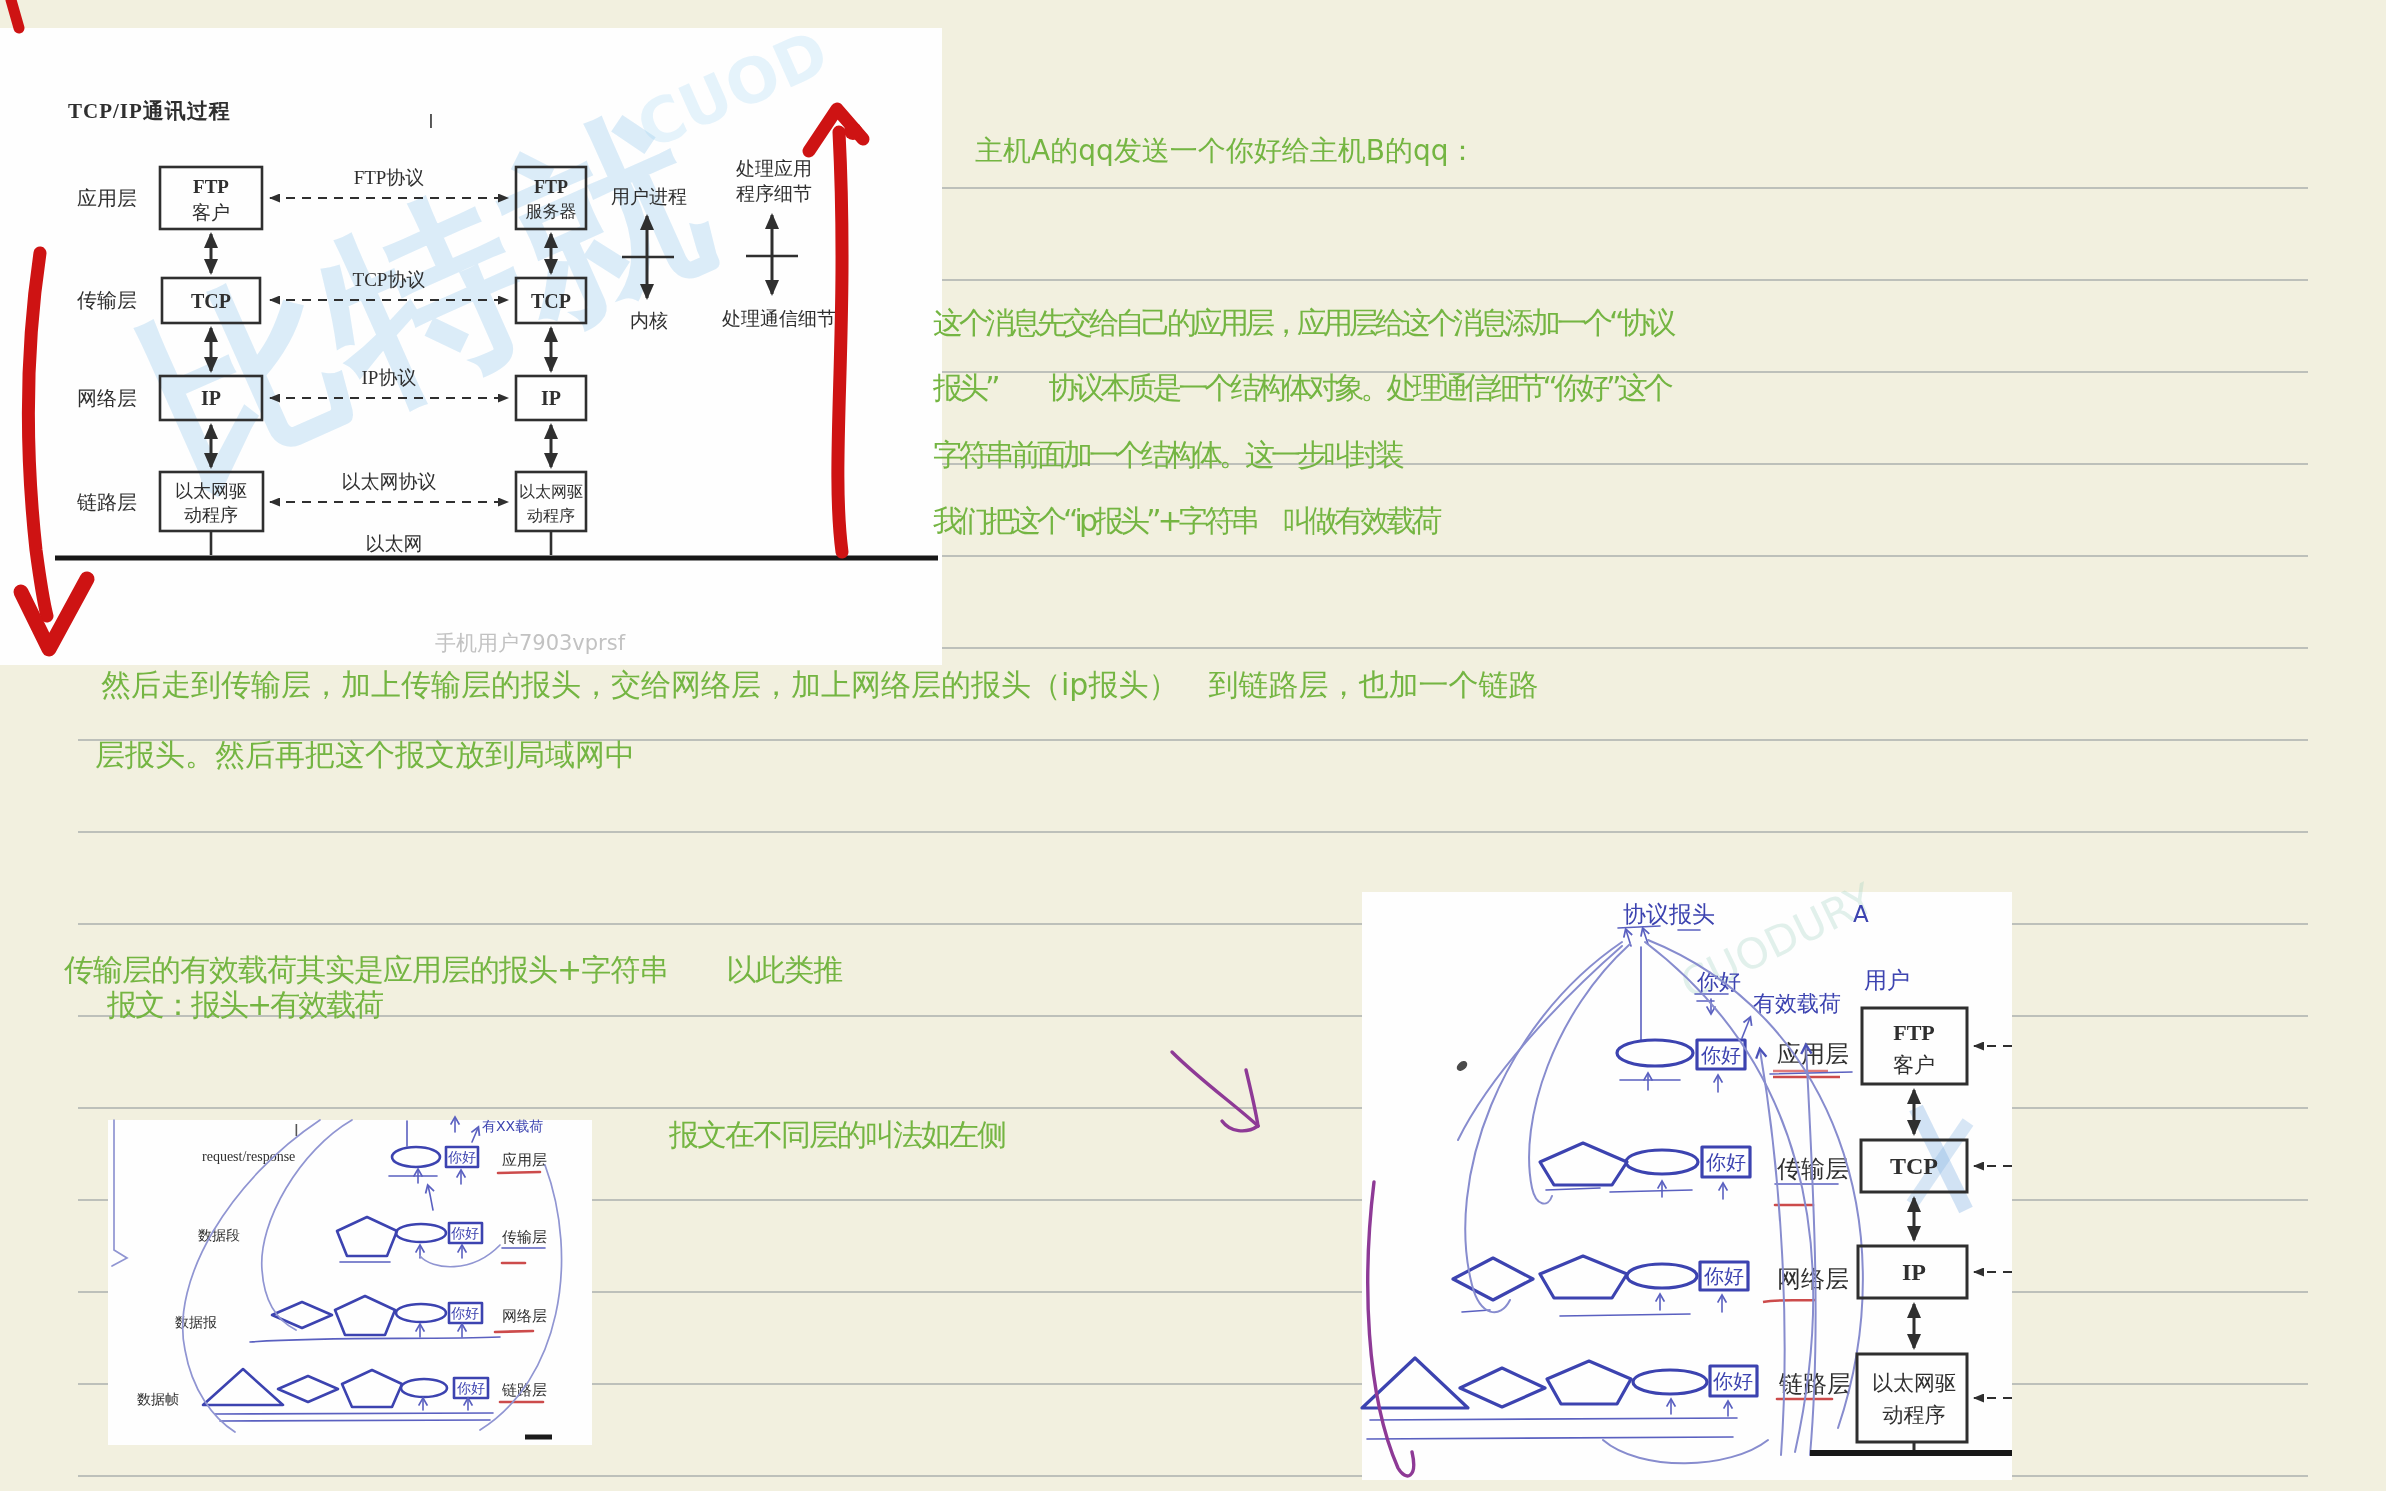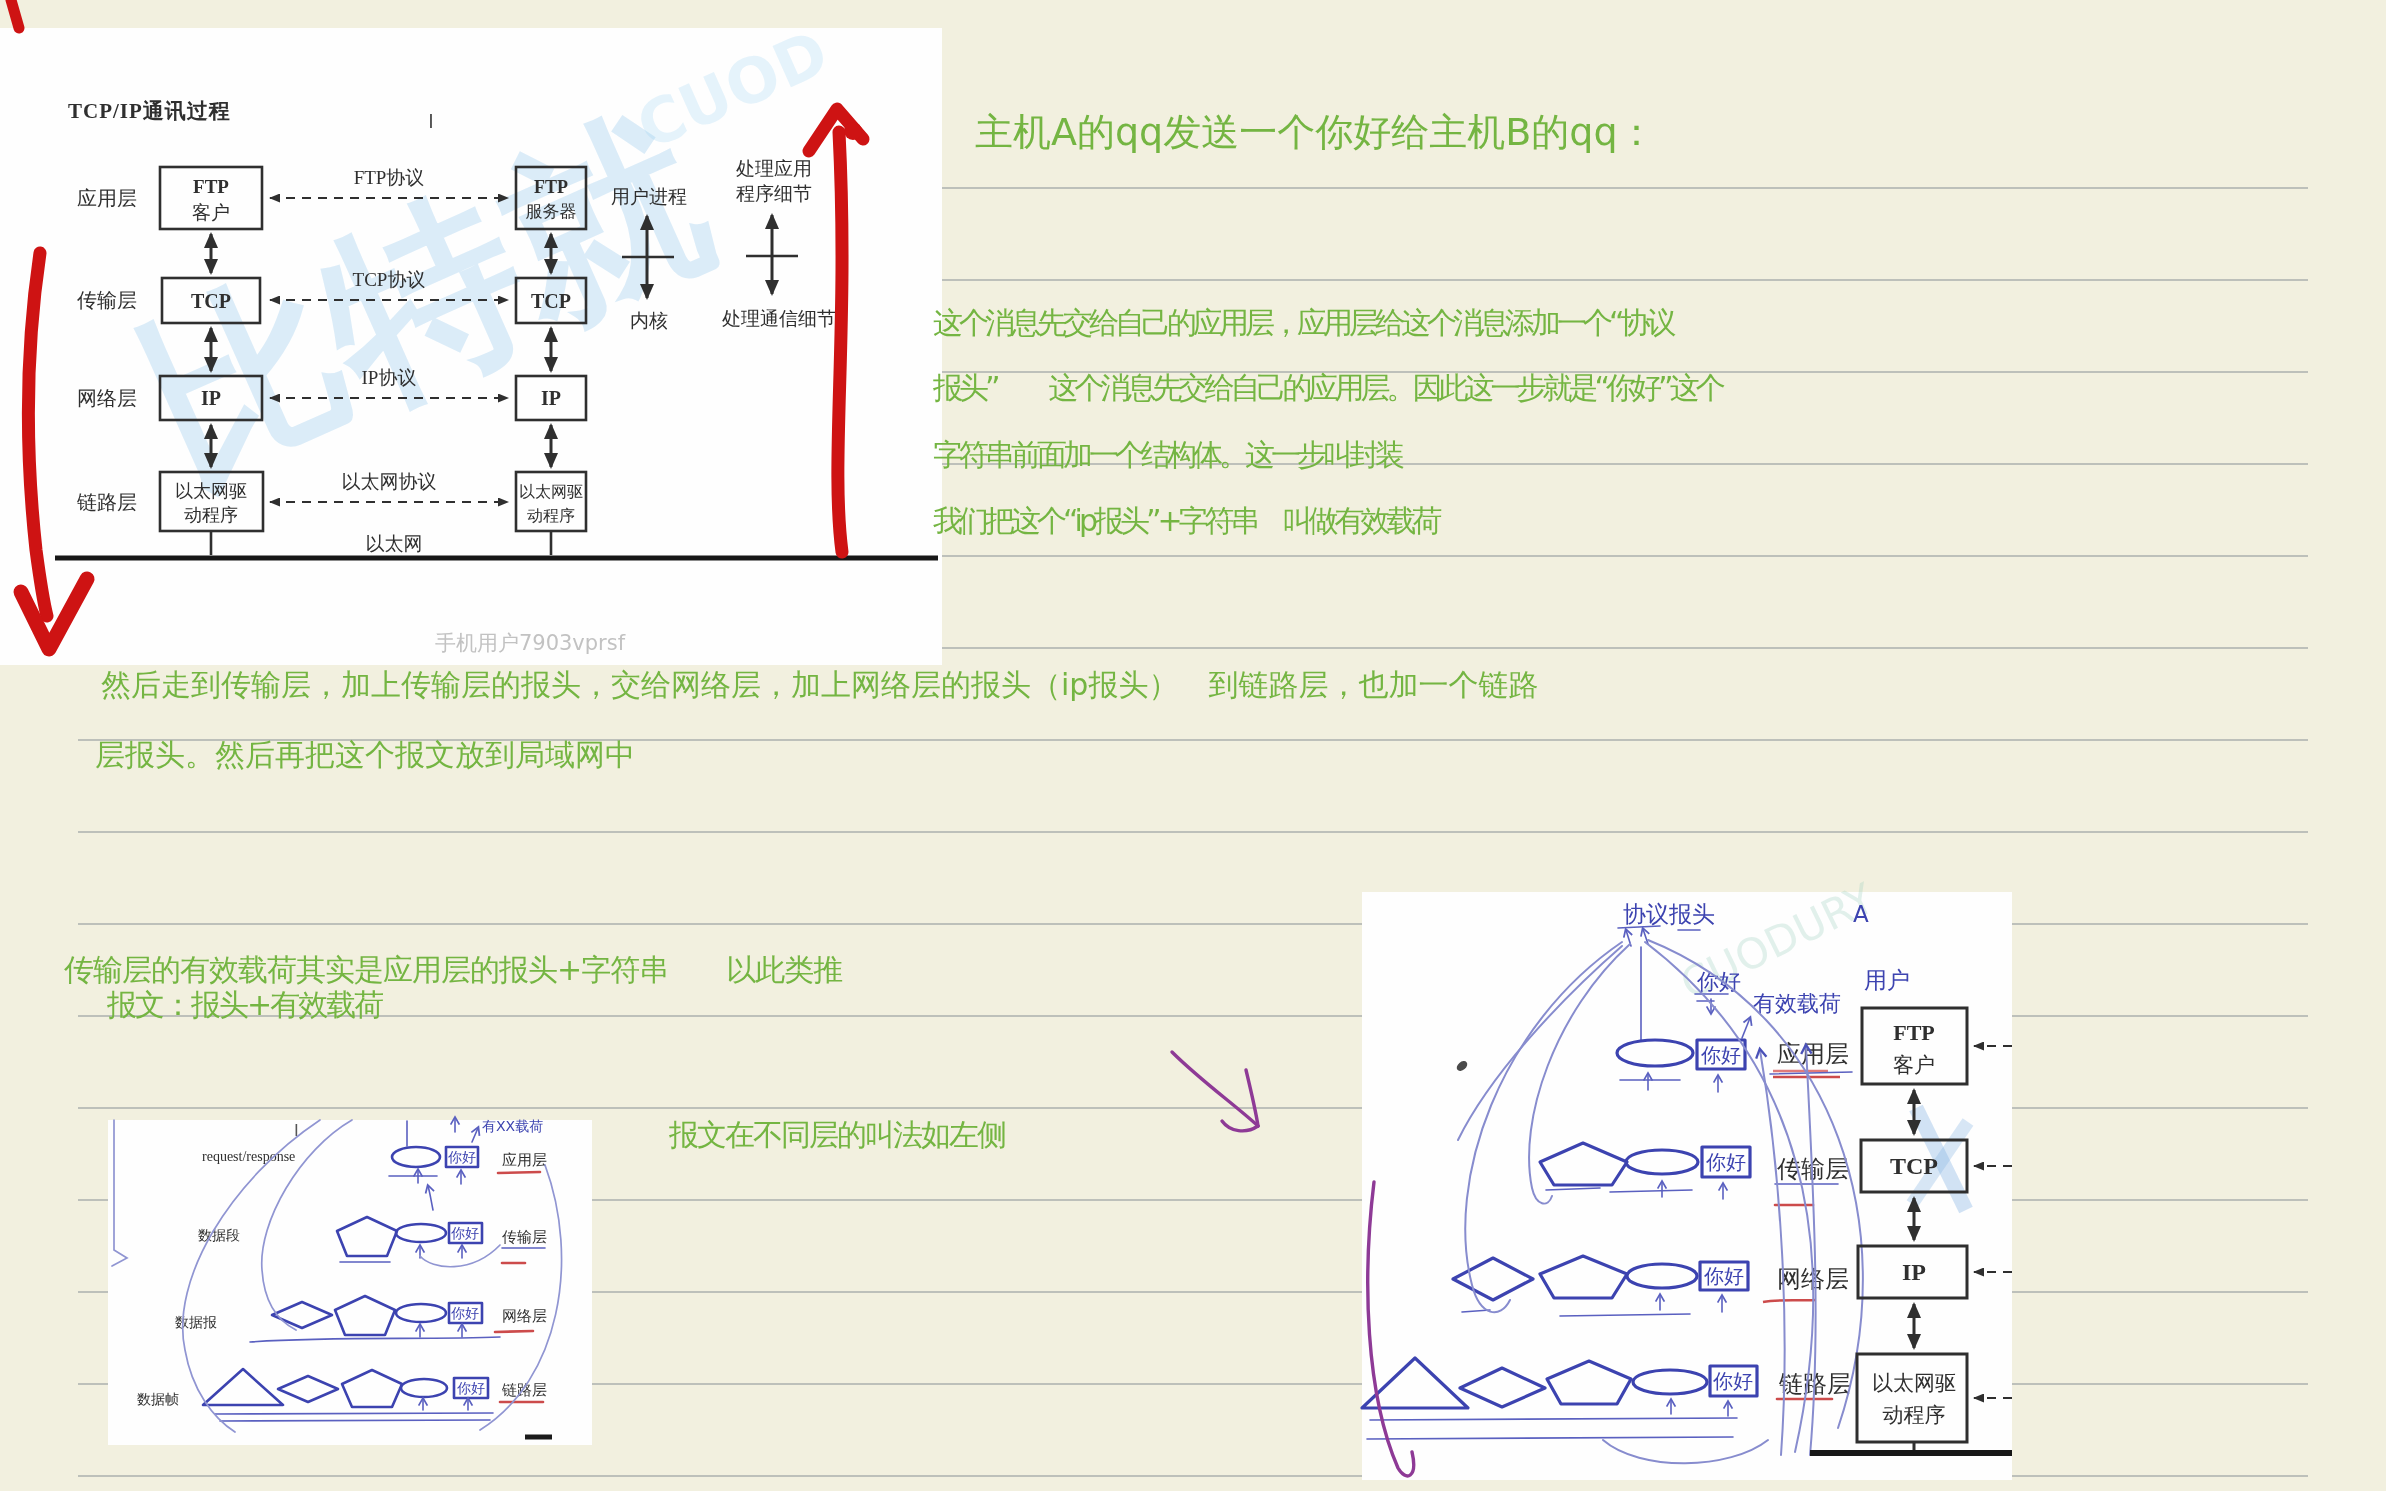--- a/index.html
+++ b/index.html
@@ -1,20 +1,20 @@
 <!DOCTYPE html>
 <html><head>
 <meta charset="utf-8">
 <style>
   html,body{margin:0;padding:0;background:#e8e6d6;}
   .page{position:relative;width:2386px;height:1491px;background:#f2f0df;overflow:hidden;
         font-family:"DejaVu Sans","Liberation Sans",sans-serif;}
   .page svg{position:absolute;left:0;top:0;}
   .note{position:absolute;color:#74b542;font-size:30px;line-height:1.08;white-space:pre;z-index:2;}
-  .n-host{left:975px;top:112px;font-size:38px;}
+  .n-host{left:975px;top:136px;font-size:28px;}
   .n-p1a{left:933px;top:307px;letter-spacing:-4px;}
   .n-p1b{left:933px;top:372px;letter-spacing:-4px;}
   .n-p1c{left:933px;top:439px;letter-spacing:-4px;}
   .n-p1d{left:933px;top:505px;letter-spacing:-4px;}
   .n-p2a{left:87px;top:669px;margin-left:14px;}
   .n-p2b{left:95px;top:739px;text-align:right;}
   .n-enc{left:42px;top:834px;letter-spacing:-6px;}
   .n-pay{left:64px;top:954px;letter-spacing:-1px;text-align:right;}
   .n-msg{left:107px;top:989px;letter-spacing:-2px;}
   .n-nam{left:621px;top:1119px;letter-spacing:-2px;margin-left:48px;}
@@ -365,21 +365,21 @@
       <path class="purple" d="M1172,1052 C1200,1080 1235,1105 1258,1126"></path>
       <path class="purple" d="M1246,1070 C1252,1095 1256,1112 1258,1126"></path>
       <path class="purple" d="M1222,1121 C1230,1132 1246,1134 1258,1126"></path>
     </g>
     <path class="purple" d="M1374,1182 C1362,1280 1366,1395 1398,1468 C1406,1482 1418,1478 1412,1452"></path>
   </g>
 </svg>
 
   <div class="note n-host">主机A的qq发送一个你好给主机B的qq：</div>
   <div class="note n-p1a">这个消息先交给自己的应用层，应用层给这个消息添加一个“协议</div>
-  <div class="note n-p1b">报头”　　这个消息先交给自己的应用层。因此这一步就是“你好”这个</div>
+  <div class="note n-p1b">报头”　　协议本质是一个结构体对象。处理通信细节“你好”这个</div>
   <div class="note n-p1c">字符串前面加一个结构体。这一步叫封装</div>
   <div class="note n-p1d">我们把这个“ip报头”+字符串　叫做有效载荷</div>
   <div class="note n-p2a">然后走到传输层，加上传输层的报头，交给网络层，加上网络层的报头（ip报头）　到链路层，也加一个链路</div>
   <div class="note n-p2b">层报头。然后再把这个报文放到局域网中</div>
   <div class="note n-pay">传输层的有效载荷其实是应用层的报头+字符串　　以此类推</div>
   <div class="note n-msg">报文：报头+有效载荷</div>
   <div class="note n-nam">报文在不同层的叫法如左侧</div>
 </div>
 
 </body></html>

